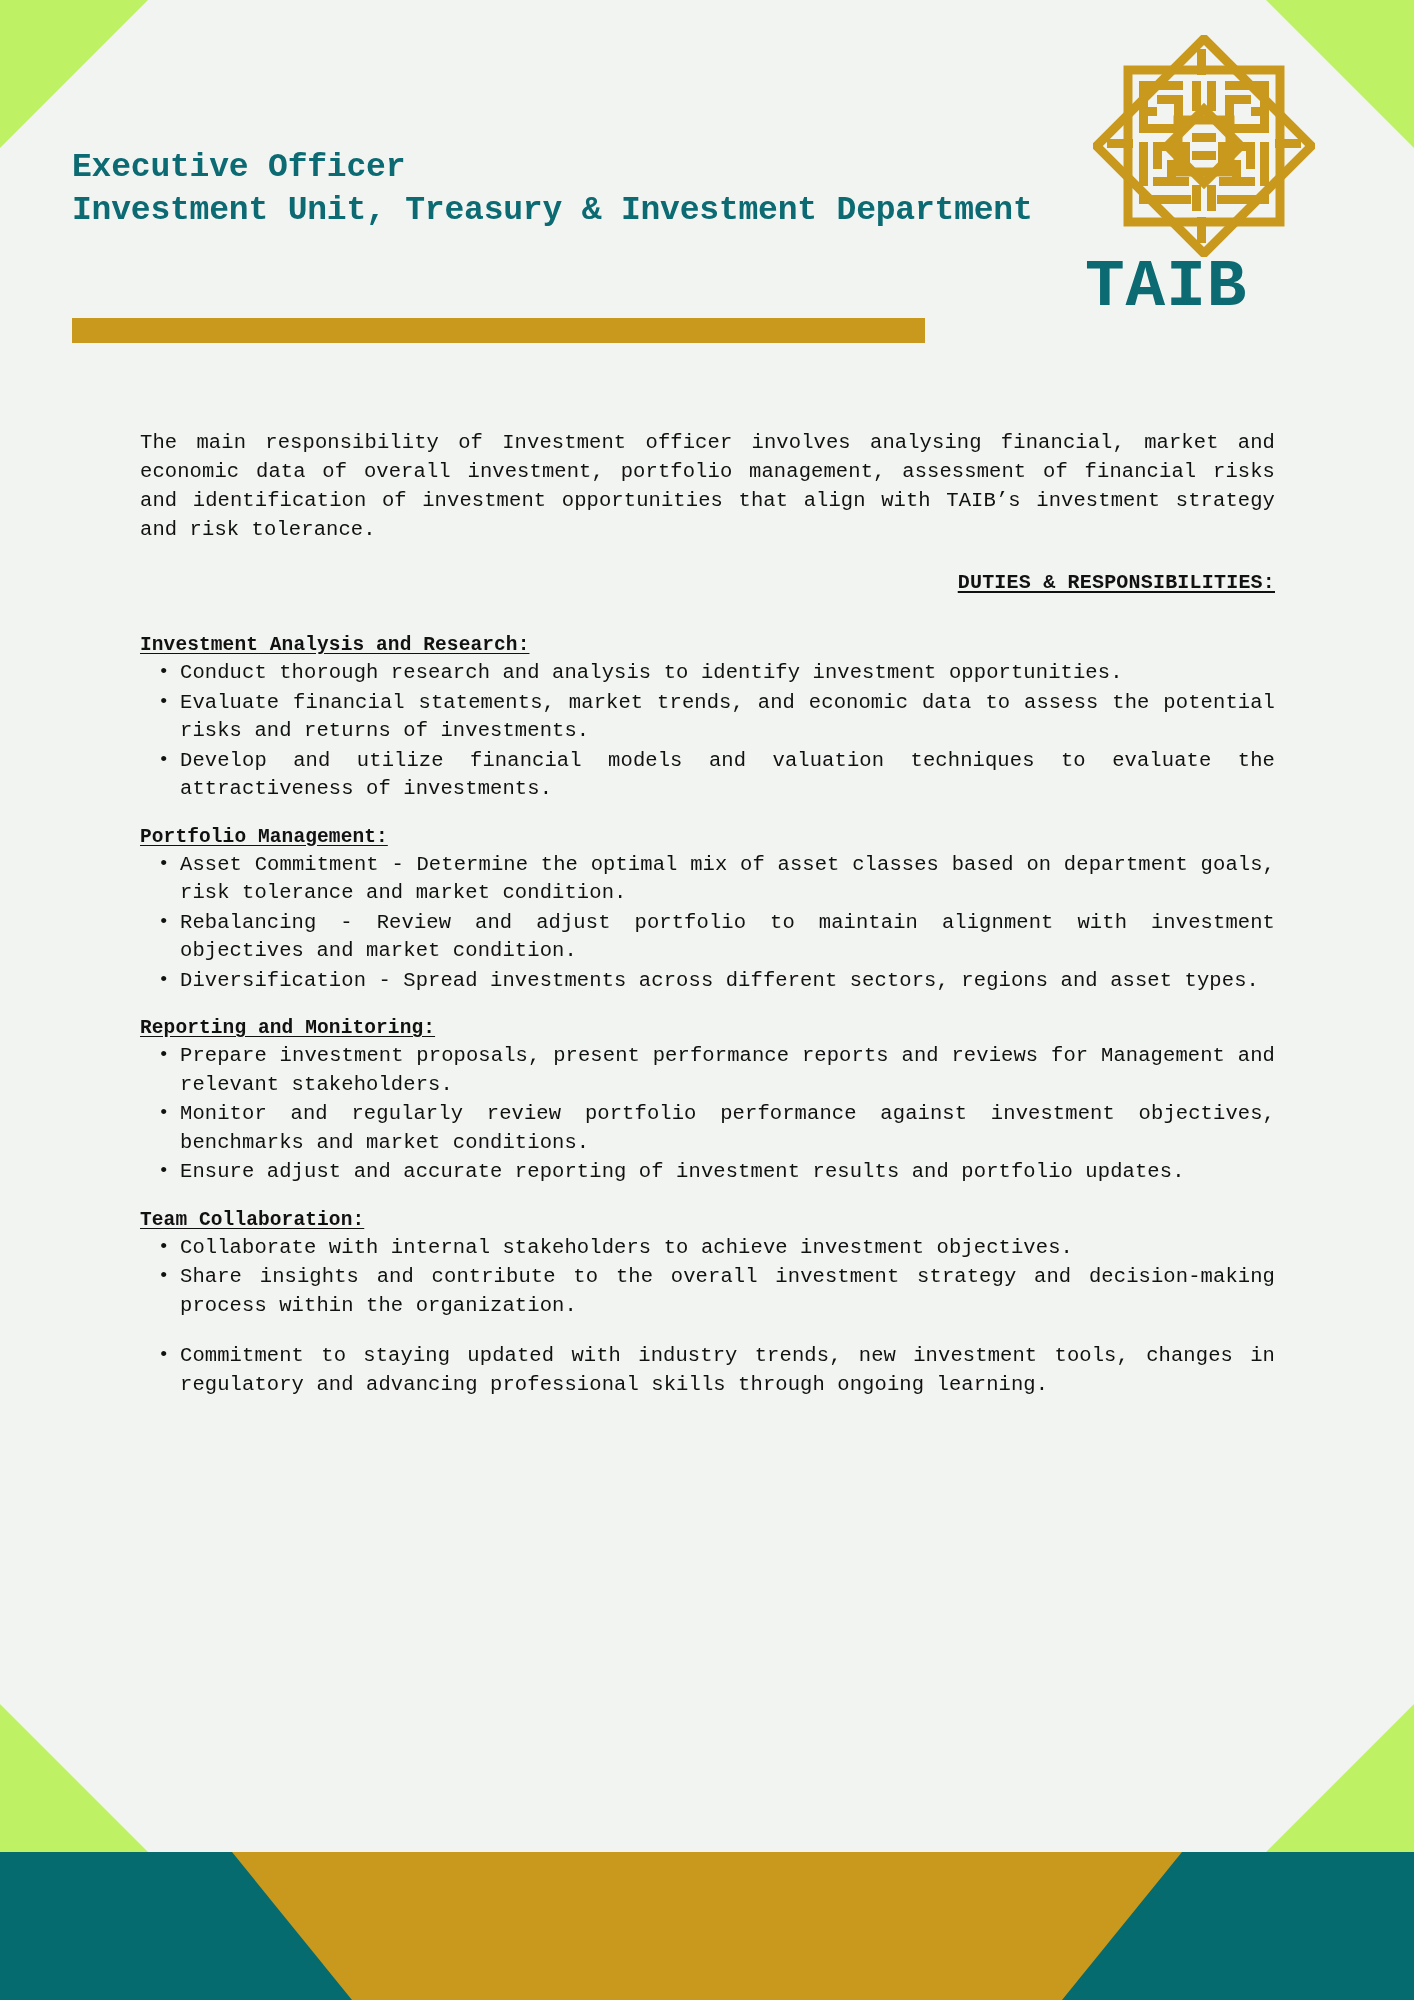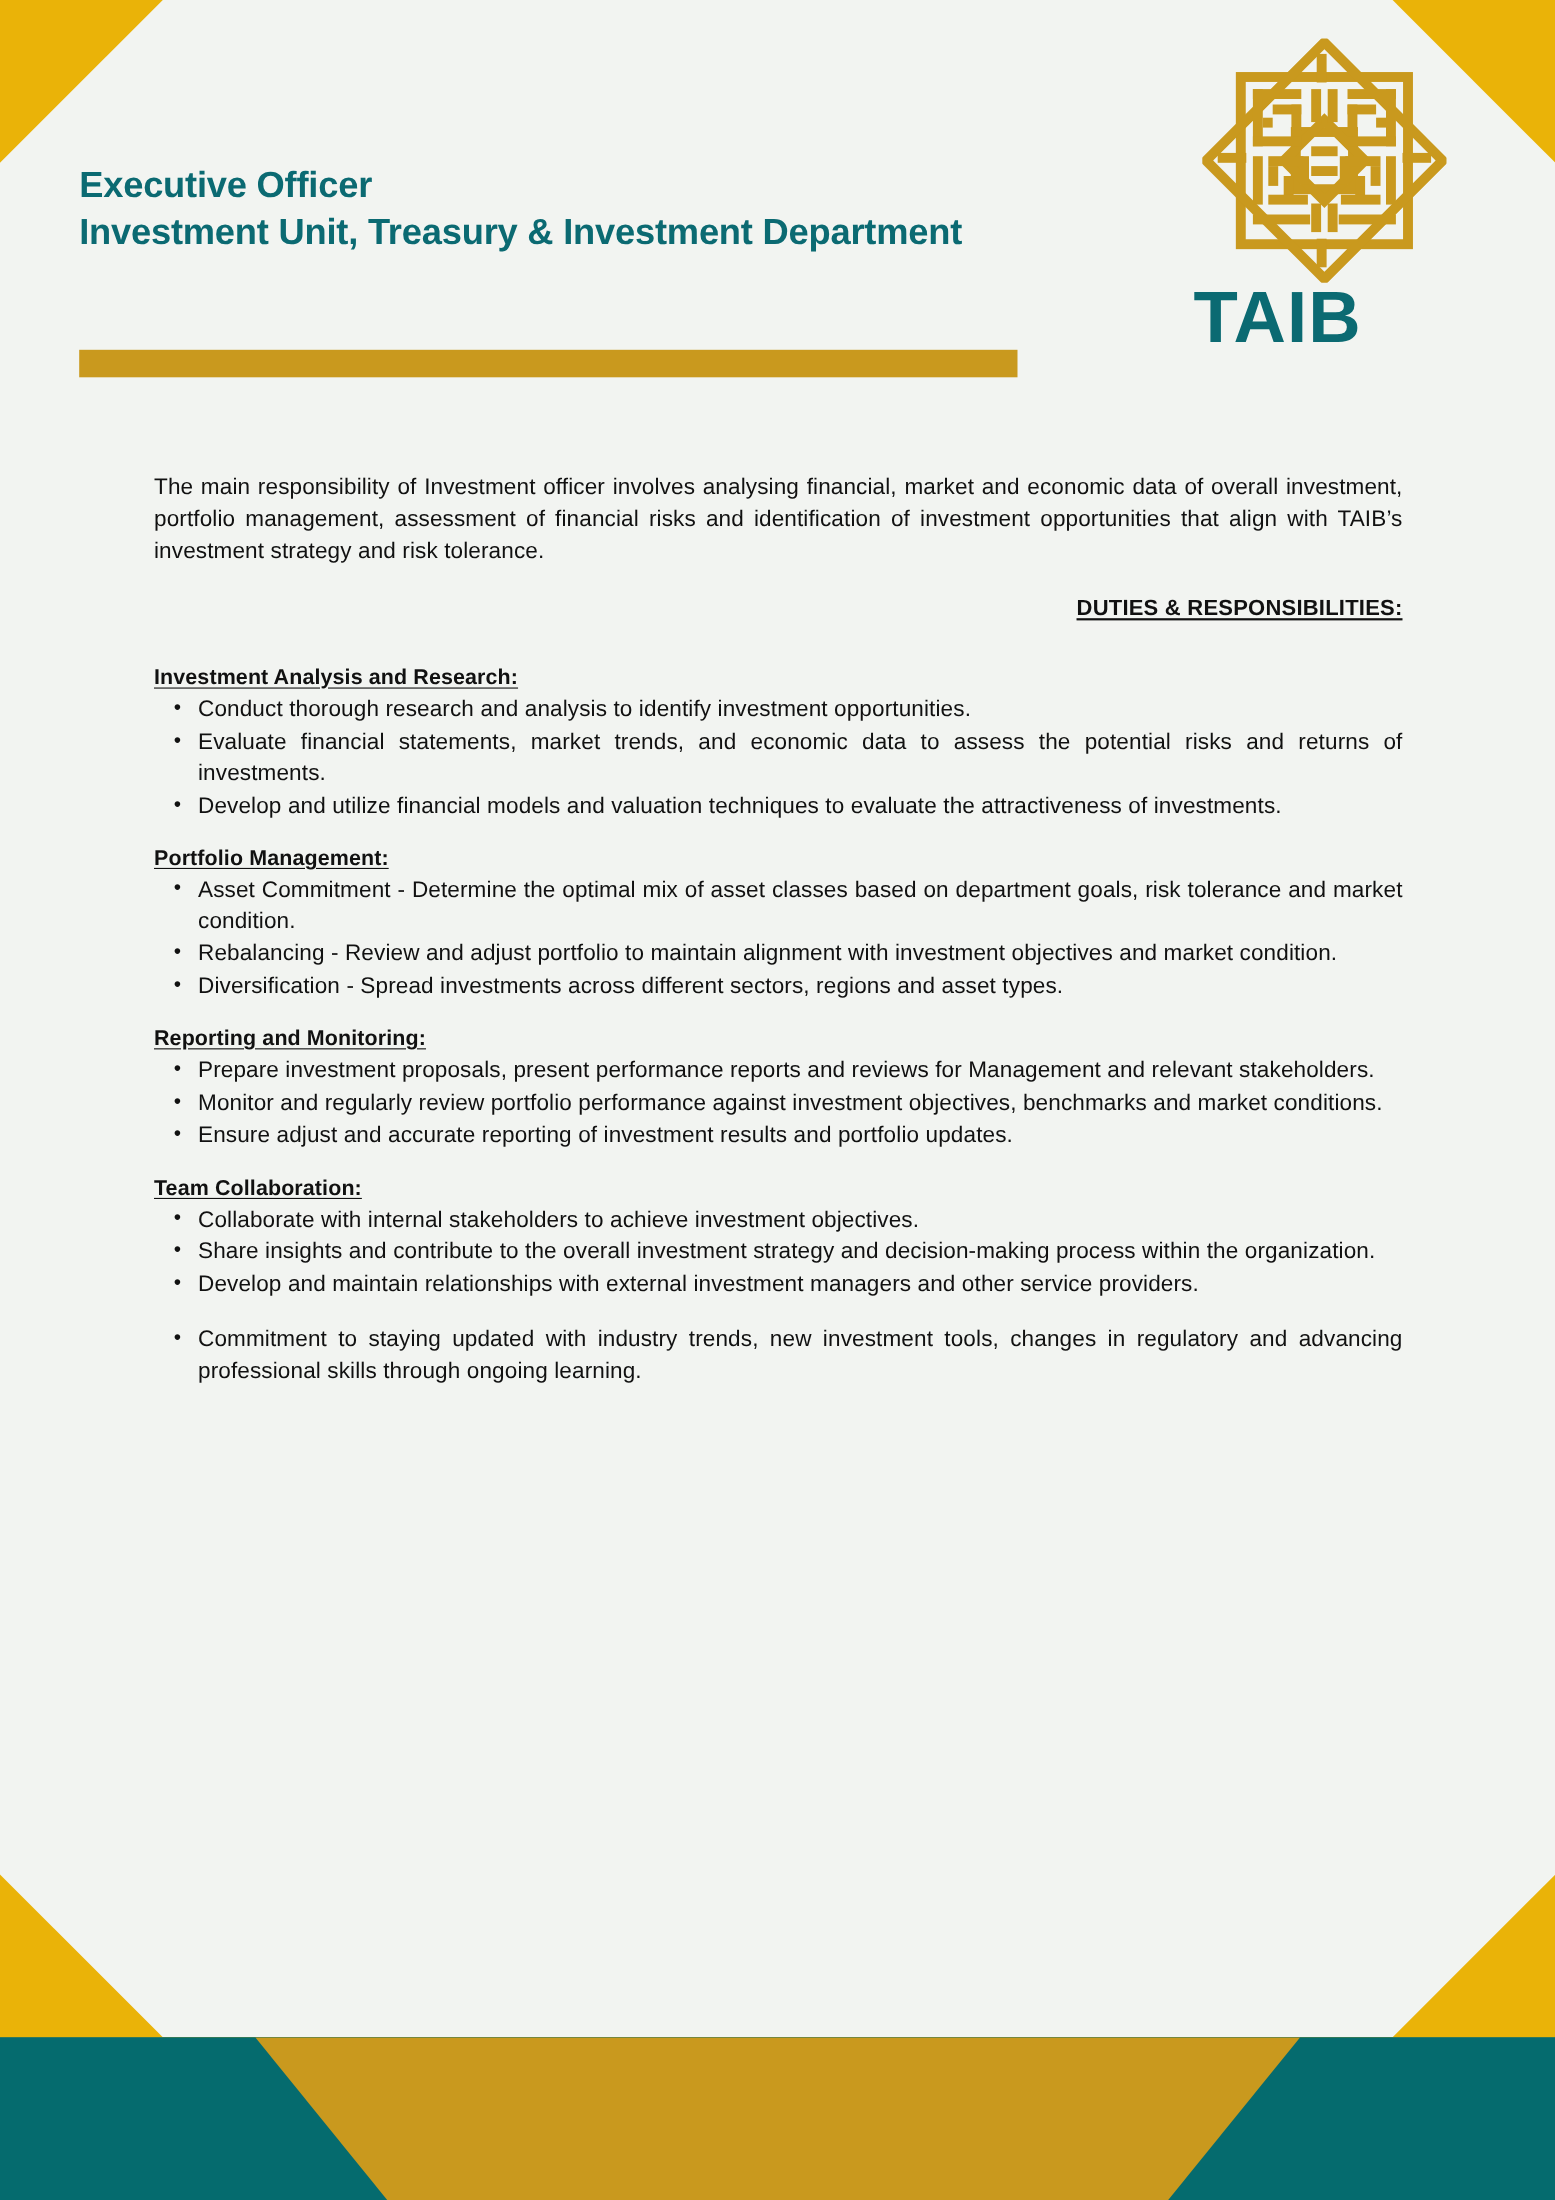--- a/index.html
+++ b/index.html
@@ -5,22 +5,22 @@
   html, body {
     margin: 0;
     padding: 0;
     background: #ffffff;
   }
   .page {
     position: relative;
     width: 1414px;
     height: 2000px;
     overflow: hidden;
-    background: #eab308;
-    font-family: Liberation Sans, sans-serif;
+    background: #bef264;
+    font-family: Liberation Mono, monospace;
   }
 
   
   .bg-panel {
     position: absolute;
     left: 0; top: 0;
     width: 1414px;
     height: 1852px;
     background: #f2f4f1;
     clip-path: polygon(
@@ -282,21 +282,20 @@
             <li>Prepare investment proposals, present performance reports and reviews for Management and relevant stakeholders.</li>
             <li>Monitor and regularly review portfolio performance against investment objectives, benchmarks and market conditions.</li>
             <li>Ensure adjust and accurate reporting of investment results and portfolio updates.</li>
           </ul>
         </div>
         <div class="section">
           <div class="section-heading">Team Collaboration:</div>
           <ul class="bullets">
             <li>Collaborate with internal stakeholders to achieve investment objectives.</li>
             <li>Share insights and contribute to the overall investment strategy and decision-making process within the organization.</li>
-            <li>Develop and maintain relationships with external investment managers and other service providers.</li>
           </ul>
         </div>
         <div class="section">
           <ul class="bullets">
             <li>Commitment to staying updated with industry trends, new investment tools, changes in regulatory and advancing professional skills through ongoing learning.</li>
           </ul>
         </div>
       </div>
 
   </div>

